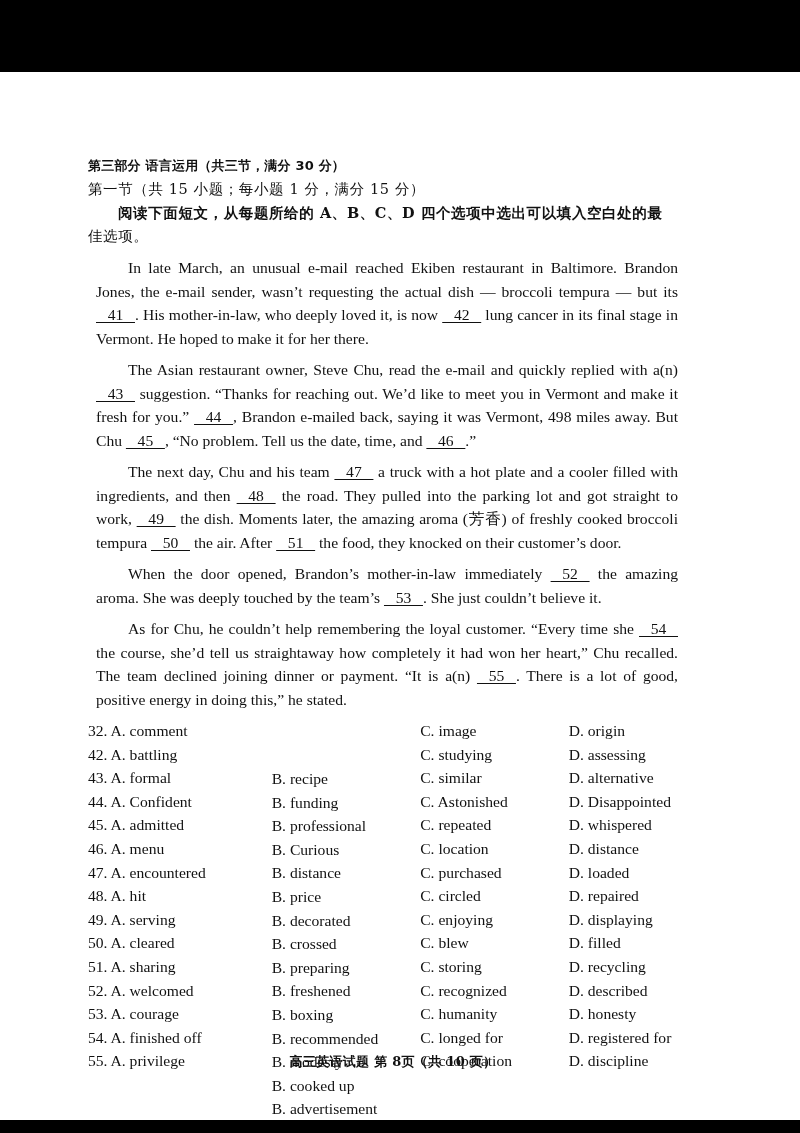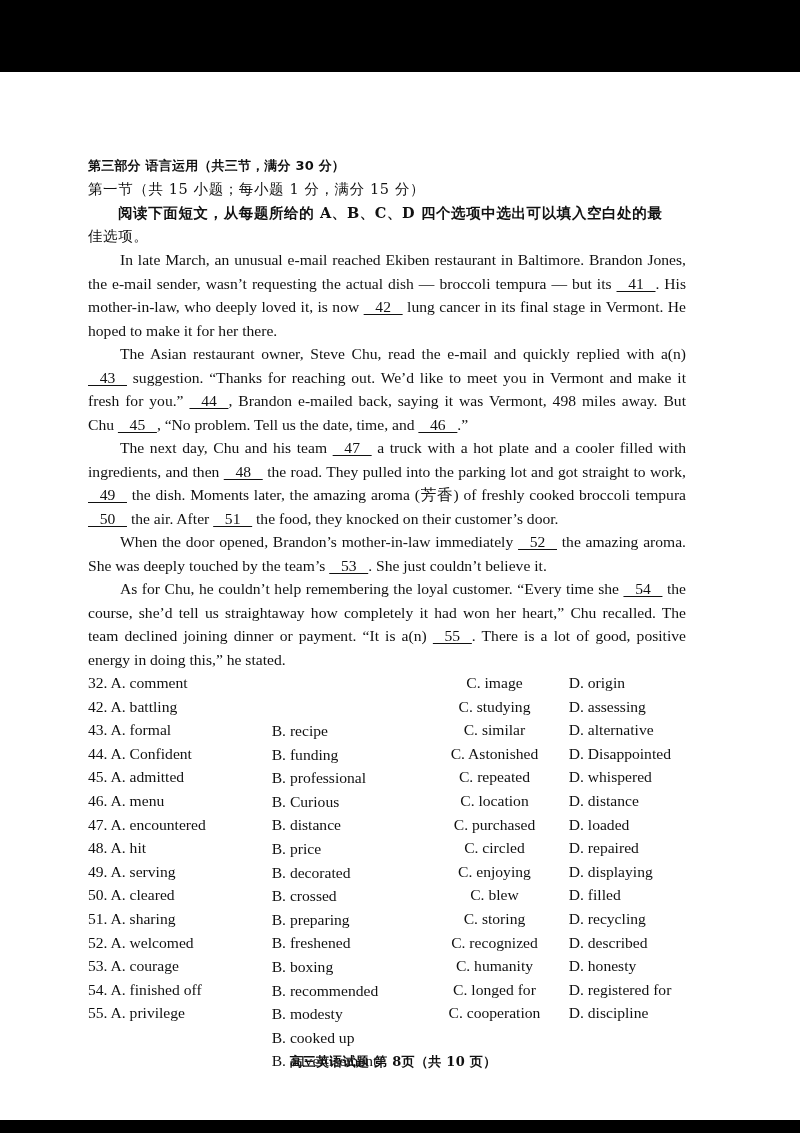--- a/index.html
+++ b/index.html
@@ -7,31 +7,31 @@
       width: 800px; height: 1133px; position: relative; overflow: hidden;
       background: #ffffff; color: #111111;
       font-family: "Liberation Serif", "DejaVu Serif", serif;
     }
     .bar-top { position: absolute; left: 0; top: 0; width: 800px; height: 72px; background: #000; }
     .bar-bottom { position: absolute; left: 0; top: 1120px; width: 800px; height: 13px; background: #000; }
     .page { position: absolute; left: 88px; top: 154px; width: 598px; }
     .cn-bold { font-family: "DejaVu Sans", sans-serif; font-weight: bold; font-size: 13px; line-height: 23.5px; height: 23.5px; white-space: nowrap; letter-spacing: 0.2px; }
     .cn { font-family: "DejaVu Serif", serif; font-size: 14.5px; line-height: 23.5px; height: 23.5px; white-space: nowrap; letter-spacing: 0.6px; }
     .cn.indent { padding-left: 30px; font-weight: bold; }
-    .para { font-size: 15.6px; line-height: 23.5px; text-align: justify; text-align-last: left; margin: 0; }
+    .para { font-size: 15.6px; line-height: 23.5px; text-align: justify; text-align-last: left; margin: 8px; }
     .para.indent { text-indent: 32px; }
     .blank {
       display: inline-block; text-decoration: underline; text-underline-offset: 2px;
       white-space: pre; text-indent: 0;
     }
     .opts { margin-top: 0; }
     .opt-row { display: flex; height: 23.6px; line-height: 23.6px; font-size: 15.6px; white-space: nowrap; }
     .opt-a { width: 188px; }
     .opt-b { width: 152px; margin-top: 48px; }
-    .opt-c { width: 152px; text-align: center; }
+    .opt-c { width: 152px; }
     .opt-d { width: 120px; }
     .footer {
       position: absolute; left: 8px; width: 770px; top: 1053px; text-align: center;
       font-family: "DejaVu Serif", serif; font-size: 13px; font-weight: bold; letter-spacing: 0.3px;
     }
   </style>
 </head>
 <body>
 
 <div class="bar-top"></div>

